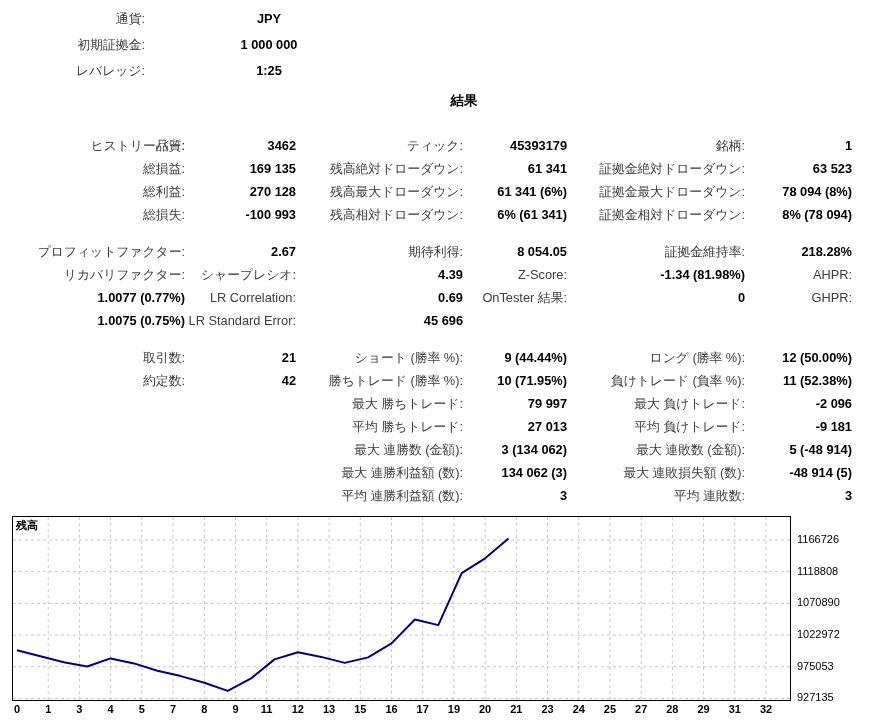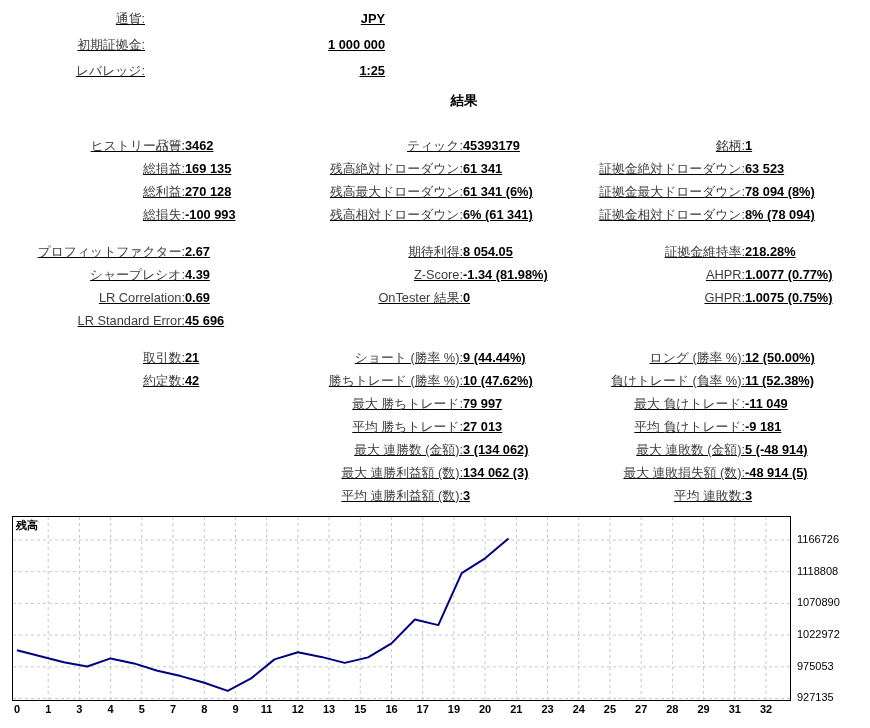--- a/index.html
+++ b/index.html
@@ -1,27 +1,27 @@
 <!DOCTYPE html>
 <html><head>
 <meta charset="utf-8">
 <style>
   html,body{margin:0;padding:0;}
   body{
     width:870px;height:728px;background:#ffffff;position:relative;
     font-family:"Liberation Sans","DejaVu Sans",sans-serif;color:#000;
     overflow:hidden;
   }
-  .grid{position:absolute;left:0;display:grid;font-size:12.8px;line-height:23px;text-decoration:underline;}
+  .grid{position:absolute;left:0;display:grid;font-size:12.8px;line-height:23px;}
   .stats{grid-template-columns:185px 111px 167px 104px 178px 107px;}
   .cell{white-space:nowrap;}
   .lab{color:#3d3d3d;text-align:right;}
-  .val{font-weight:bold;}
+  .val{font-weight:bold;text-align:right;}
   #hdr{top:6px;grid-template-columns:145px 240px;line-height:26px;}
-  #hdr .val, #quality .val{text-align:right;padding-left:8px;}
+  #hdr .val, #quality .val{text-align:center;padding-left:8px;}
   #quality{top:116px;grid-template-columns:185px 240px;line-height:20px;margin-top:20px;}
   #title{position:absolute;top:92px;left:0;width:840px;text-align:center;
          font-weight:bold;font-size:13.5px;margin-left:44px;}
   #block1{top:134px;} #block2{top:240px;} #block3{top:346px;}
   #chart{position:absolute;left:0;top:516px;width:870px;height:212px;}
 </style>
 </head>
 <body>
 
 <div>
@@ -66,20 +66,21 @@
       <div class="cell lab">証拠金相対ドローダウン:</div>
       <div class="cell val">8% (78 094)</div>
     </div>
   <div id="block2" class="grid stats">
       <div class="cell lab">プロフィットファクター:</div>
       <div class="cell val">2.67</div>
       <div class="cell lab">期待利得:</div>
       <div class="cell val">8 054.05</div>
       <div class="cell lab">証拠金維持率:</div>
       <div class="cell val">218.28%</div>
+      <div class="cell lab">リカバリファクター:</div>
       <div class="cell lab">シャープレシオ:</div>
       <div class="cell val">4.39</div>
       <div class="cell lab">Z-Score:</div>
       <div class="cell val">-1.34 (81.98%)</div>
       <div class="cell lab">AHPR:</div>
       <div class="cell val">1.0077 (0.77%)</div>
       <div class="cell lab">LR Correlation:</div>
       <div class="cell val">0.69</div>
       <div class="cell lab">OnTester 結果:</div>
       <div class="cell val">0</div>
@@ -93,29 +94,29 @@
   <div id="block3" class="grid stats">
       <div class="cell lab">取引数:</div>
       <div class="cell val">21</div>
       <div class="cell lab">ショート (勝率 %):</div>
       <div class="cell val">9 (44.44%)</div>
       <div class="cell lab">ロング (勝率 %):</div>
       <div class="cell val">12 (50.00%)</div>
       <div class="cell lab">約定数:</div>
       <div class="cell val">42</div>
       <div class="cell lab">勝ちトレード (勝率 %):</div>
-      <div class="cell val">10 (47.62%)</div>
+      <div class="cell val">10 (71.95%)</div>
       <div class="cell lab">負けトレード (負率 %):</div>
       <div class="cell val">11 (52.38%)</div>
       <div class="cell lab"></div>
       <div class="cell val"></div>
       <div class="cell lab">最大 勝ちトレード:</div>
       <div class="cell val">79 997</div>
       <div class="cell lab">最大 負けトレード:</div>
-      <div class="cell val">-11 049</div>
+      <div class="cell val">-2 096</div>
       <div class="cell lab"></div>
       <div class="cell val"></div>
       <div class="cell lab">平均 勝ちトレード:</div>
       <div class="cell val">27 013</div>
       <div class="cell lab">平均 負けトレード:</div>
       <div class="cell val">-9 181</div>
       <div class="cell lab"></div>
       <div class="cell val"></div>
       <div class="cell lab">最大 連勝数 (金額):</div>
       <div class="cell val">3 (134 062)</div>

